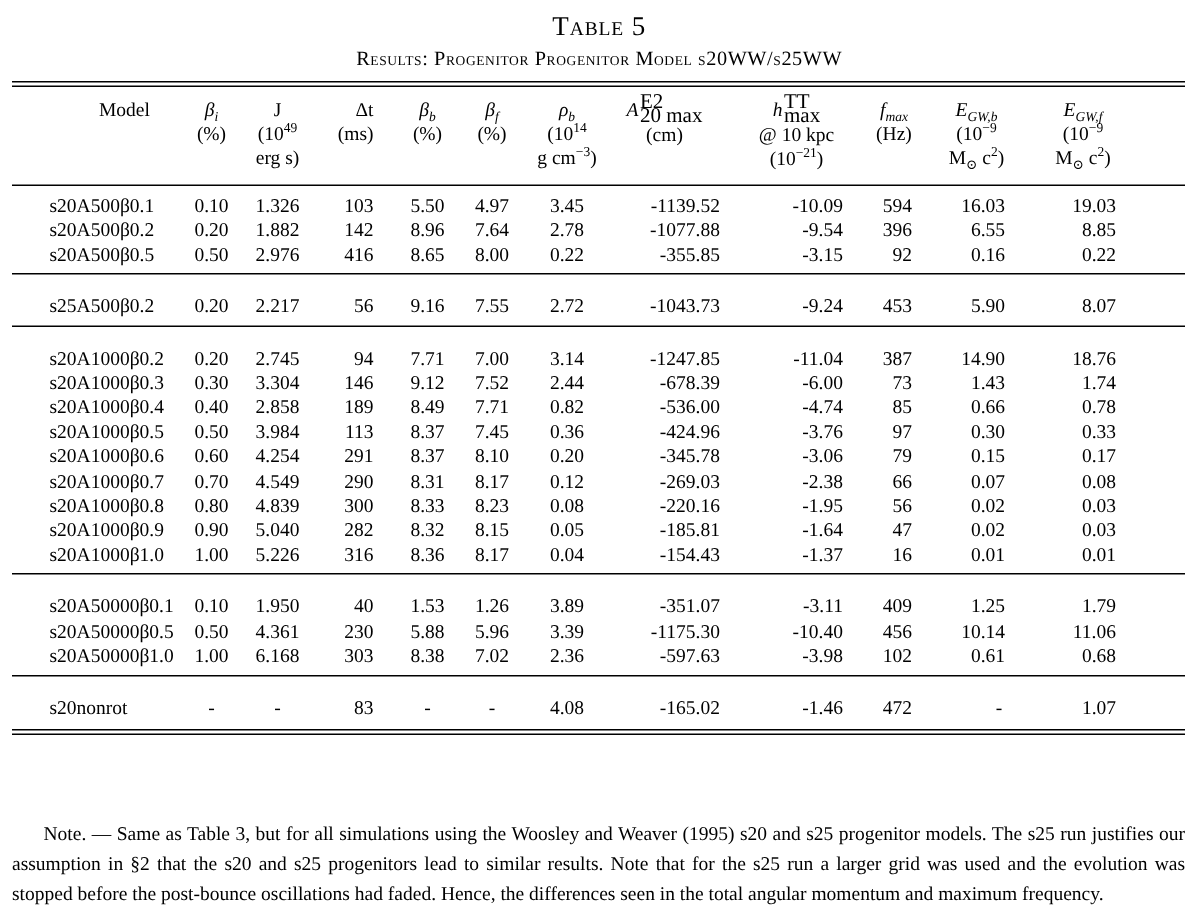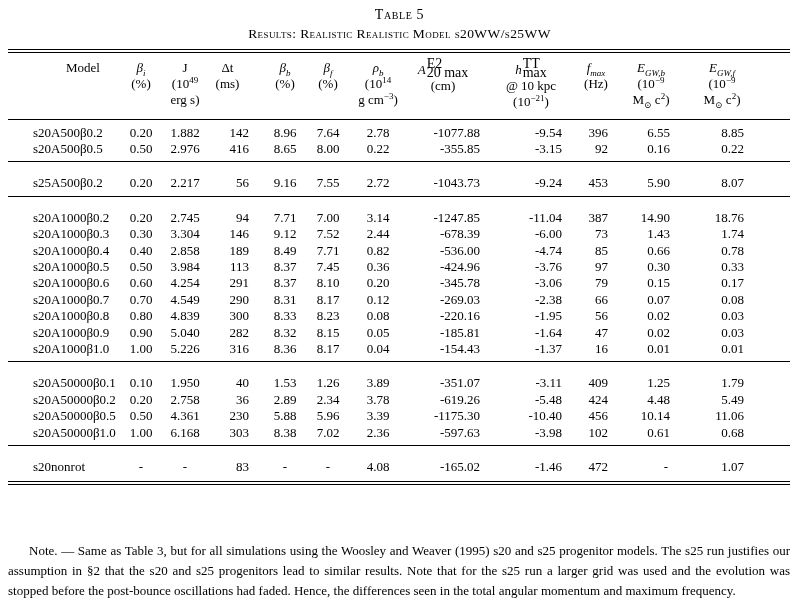--- a/index.html
+++ b/index.html
@@ -6,21 +6,21 @@
   html, body {
     margin: 0; padding: 0;
     width: 799px; height: 614px;
     background: #fff; color: #000;
     font-family: "Liberation Serif", "DejaVu Serif", serif;
     overflow: hidden;
   }
   .titleblock { text-align: center; padding-top: 7px; }
   .table-number {
     font-variant: small-caps;
-    font-size: 14px; letter-spacing: 0.6px;
+    font-size: 18px; letter-spacing: 0.6px;
   }
   .table-subtitle {
     font-variant: small-caps;
     font-size: 13.5px; letter-spacing: 0.4px;
     margin-top: 3px;
   }
   table {
     border-collapse: collapse;
     table-layout: fixed;
     margin: 7px 0 0 8px;
@@ -58,21 +58,21 @@
   tbody tr:first-child td { padding-top: 13px; }
   tbody.first tr:first-child td { padding-top: 5px; }
   tbody tr:last-child td { padding-bottom: 4px; }
   tbody.last tr:last-child td { padding-bottom: 6px; }
 
   .c0  { width: 110px; }
   td.c0 { text-align: left; padding-left: 25px; }
   th.c0 { padding-left: 40px; }
   .c1  { width: 46px; margin-top: 21px; }
   .c2  { width: 42px; }
-  .c3  { width: 58px; padding-right: 15px; }
+  .c3  { width: 58px; padding-right: 15px; text-align: right; }
   td.c3 { text-align: right; }
   .c4  { width: 42px; }
   .c5  { width: 44px; }
   .c6  { width: 56px; }
   .c7  { width: 94px; padding-right: 20px; }
   td.c7 { text-align: right; }
   .c8  { width: 84px; padding-right: 22px; }
   td.c8 { text-align: right; }
   .c9  { width: 48px; padding-right: 24px; margin-top: 48px; }
   td.c9 { text-align: right; }
@@ -88,21 +88,21 @@
     line-height: 19.8px;
     text-align: justify;
     text-indent: 21px;
   }
 </style>
 </head>
 <body>
 
 <div class="titleblock">
   <div class="table-number">Table 5</div>
-  <div class="table-subtitle">Results: Realistic Realistic Model s20WW/s25WW</div>
+  <div class="table-subtitle">Results: Progenitor Progenitor Model s20WW/s25WW</div>
 </div>
 
 <table>
   <thead>
     <tr>
         <th class="c0">
           <div class="hline"><span>Model</span></div>
         </th>
         <th class="c1">
           <div class="hline"><span class="it">β</span><sub class="it">i</sub></div>
@@ -149,20 +149,34 @@
           <div class="hline"><span>M</span><sub>⊙</sub><span> c</span><sup>2</sup><span>)</span></div>
         </th>
         <th class="c11">
           <div class="hline"><span class="it">E</span><sub class="it">GW,f</sub></div>
           <div class="hline"><span>(10</span><sup>−9</sup></div>
           <div class="hline"><span>M</span><sub>⊙</sub><span> c</span><sup>2</sup><span>)</span></div>
         </th>
       </tr>
   </thead>
 <tbody class="section first">
+      <tr>
+        <td class="c0">s20A500β0.1</td>
+        <td class="c1">0.10</td>
+        <td class="c2">1.326</td>
+        <td class="c3">103</td>
+        <td class="c4">5.50</td>
+        <td class="c5">4.97</td>
+        <td class="c6">3.45</td>
+        <td class="c7">-1139.52</td>
+        <td class="c8">-10.09</td>
+        <td class="c9">594</td>
+        <td class="c10">16.03</td>
+        <td class="c11">19.03</td>
+      </tr>
       <tr>
         <td class="c0">s20A500β0.2</td>
         <td class="c1">0.20</td>
         <td class="c2">1.882</td>
         <td class="c3">142</td>
         <td class="c4">8.96</td>
         <td class="c5">7.64</td>
         <td class="c6">2.78</td>
         <td class="c7">-1077.88</td>
         <td class="c8">-9.54</td>
@@ -338,34 +352,20 @@
         <td class="c4">1.53</td>
         <td class="c5">1.26</td>
         <td class="c6">3.89</td>
         <td class="c7">-351.07</td>
         <td class="c8">-3.11</td>
         <td class="c9">409</td>
         <td class="c10">1.25</td>
         <td class="c11">1.79</td>
       </tr>
       <tr>
-        <td class="c0">s20A50000β0.2</td>
-        <td class="c1">0.20</td>
-        <td class="c2">2.758</td>
-        <td class="c3">36</td>
-        <td class="c4">2.89</td>
-        <td class="c5">2.34</td>
-        <td class="c6">3.78</td>
-        <td class="c7">-619.26</td>
-        <td class="c8">-5.48</td>
-        <td class="c9">424</td>
-        <td class="c10">4.48</td>
-        <td class="c11">5.49</td>
-      </tr>
-      <tr>
         <td class="c0">s20A50000β0.5</td>
         <td class="c1">0.50</td>
         <td class="c2">4.361</td>
         <td class="c3">230</td>
         <td class="c4">5.88</td>
         <td class="c5">5.96</td>
         <td class="c6">3.39</td>
         <td class="c7">-1175.30</td>
         <td class="c8">-10.40</td>
         <td class="c9">456</td>

